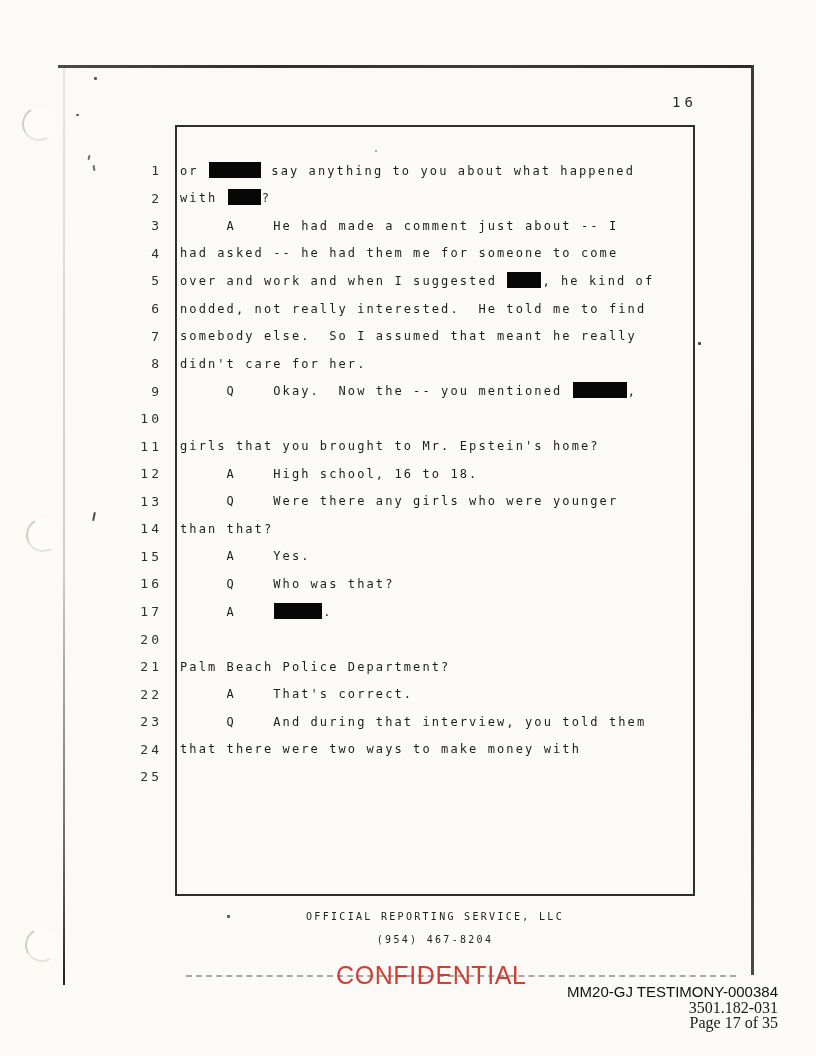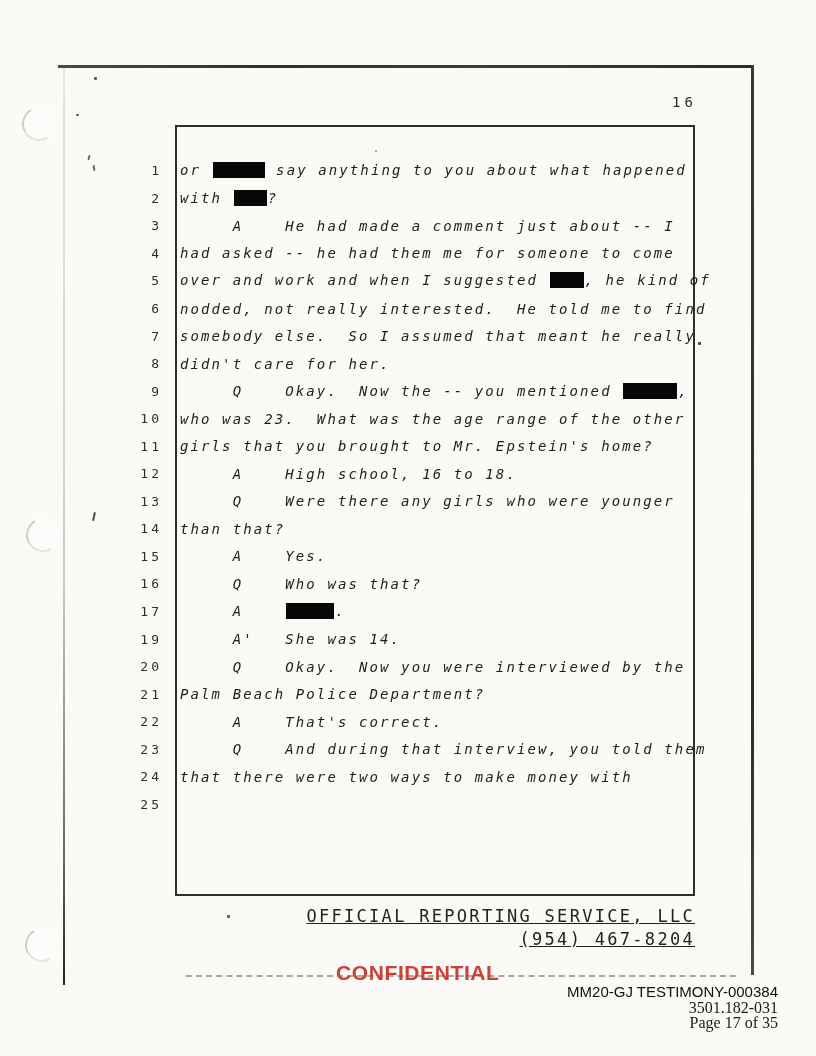--- a/index.html
+++ b/index.html
@@ -23,29 +23,29 @@
     border:2px solid transparent;border-left-color:#d2cdc2;border-bottom-color:#e7e3db;
     transform:rotate(15deg);background:#fdfcfa;}
   
   .pageno{position:absolute;left:672px;top:94px;font-size:14px;letter-spacing:4px;color:#2b2b2b;}
   
   .tbox{position:absolute;left:175px;top:125px;width:520px;height:771px;
     border:2px solid #2e2e2e;box-sizing:border-box;}
   .rows{position:absolute;left:124px;top:157px;width:560px;}
   .t-row{display:flex;height:27.55px;align-items:center;}
   .t-num{width:38px;text-align:right;font-size:13px;letter-spacing:3px;color:#2e2e2e;flex:none;}
-  .t-text{margin-left:18px;font-size:14px;letter-spacing:2.1px;color:#1d1d1d;white-space:pre;flex:none;font-style:italic;}
+  .t-text{margin-left:18px;font-size:12px;letter-spacing:2.1px;color:#1d1d1d;white-space:pre;flex:none;}
   .redaction{display:inline-block;height:16px;background:#070707;vertical-align:middle;
     margin:0 1px;transform:translateY(-1px);}
   
-  .reporter{position:absolute;left:175px;top:905px;width:520px;text-align:right;
-    font-size:17px;letter-spacing:2.3px;color:#222;line-height:23px;white-space:pre;text-decoration:underline;}
+  .reporter{position:absolute;left:175px;top:905px;width:520px;text-align:center;
+    font-size:10px;letter-spacing:2.3px;color:#222;line-height:23px;white-space:pre;}
   
   .confidential{position:absolute;left:336px;top:961px;
-    font-family:"Liberation Sans", sans-serif;font-size:21px;font-weight:700;
+    font-family:"Liberation Sans", sans-serif;font-size:25px;font-weight:400;
     letter-spacing:0.6px;}
   .stamp-right{position:absolute;right:38px;top:983px;text-align:right;}
   .bates{font-family:"Liberation Sans", sans-serif;font-weight:normal;font-size:15px;
     color:#111;line-height:17px;}
   .serifline{font-family:"Liberation Serif", serif;font-size:16px;color:#1a1a1a;line-height:15px;}
   
   .speck{position:absolute;background:#5a5a5a;border-radius:1px;}
 </style>
 </head>
 <body>
@@ -106,21 +106,20 @@
       <div class="t-row">
         <span class="t-num">8</span>
         <span class="t-text">didn't care for her.</span>
       </div>
       <div class="t-row">
         <span class="t-num">9</span>
         <span class="t-text">     Q    Okay.  Now the -- you mentioned <span class="redaction" style="width: 54px;"></span>,</span>
       </div>
       <div class="t-row">
         <span class="t-num">10</span>
-        <span class="t-text">who was 23.  What was the age range of the other</span>
       </div>
       <div class="t-row">
         <span class="t-num">11</span>
         <span class="t-text">girls that you brought to Mr. Epstein's home?</span>
       </div>
       <div class="t-row">
         <span class="t-num">12</span>
         <span class="t-text">     A    High school, 16 to 18.</span>
       </div>
       <div class="t-row">
@@ -137,26 +136,21 @@
       </div>
       <div class="t-row">
         <span class="t-num">16</span>
         <span class="t-text">     Q    Who was that?</span>
       </div>
       <div class="t-row">
         <span class="t-num">17</span>
         <span class="t-text">     A    <span class="redaction" style="width: 48px;"></span>.</span>
       </div>
       <div class="t-row">
-        <span class="t-num">19</span>
-        <span class="t-text">     A'   She was 14.</span>
-      </div>
-      <div class="t-row">
         <span class="t-num">20</span>
-        <span class="t-text">     Q    Okay.  Now you were interviewed by the</span>
       </div>
       <div class="t-row">
         <span class="t-num">21</span>
         <span class="t-text">Palm Beach Police Department?</span>
       </div>
       <div class="t-row">
         <span class="t-num">22</span>
         <span class="t-text">     A    That's correct.</span>
       </div>
       <div class="t-row">

